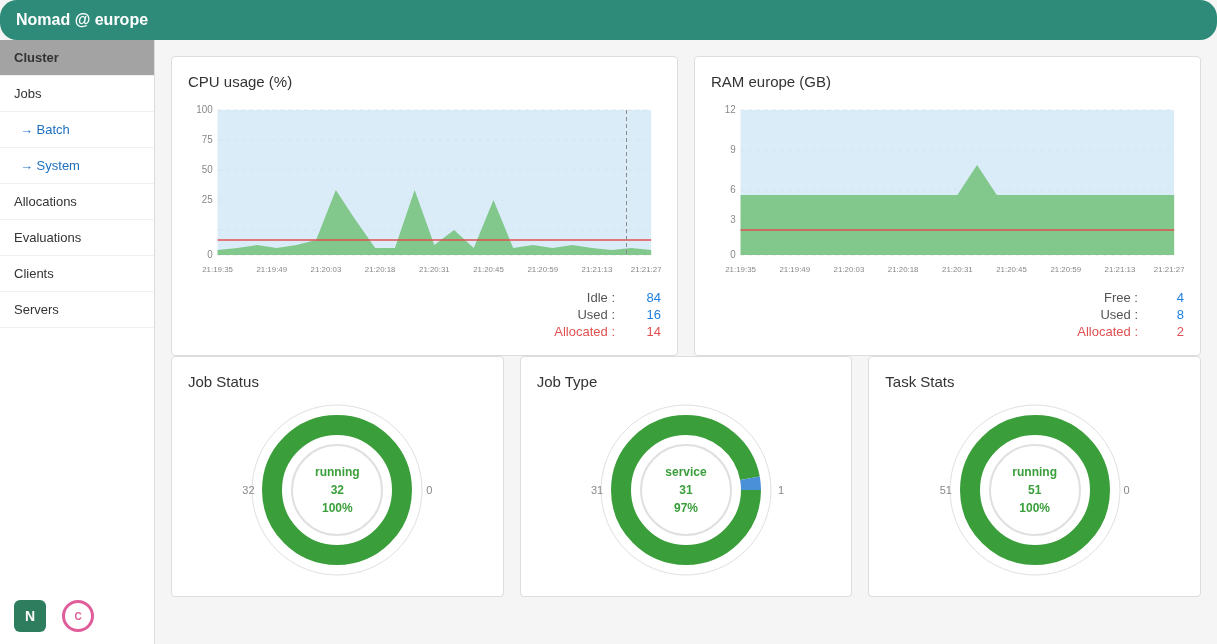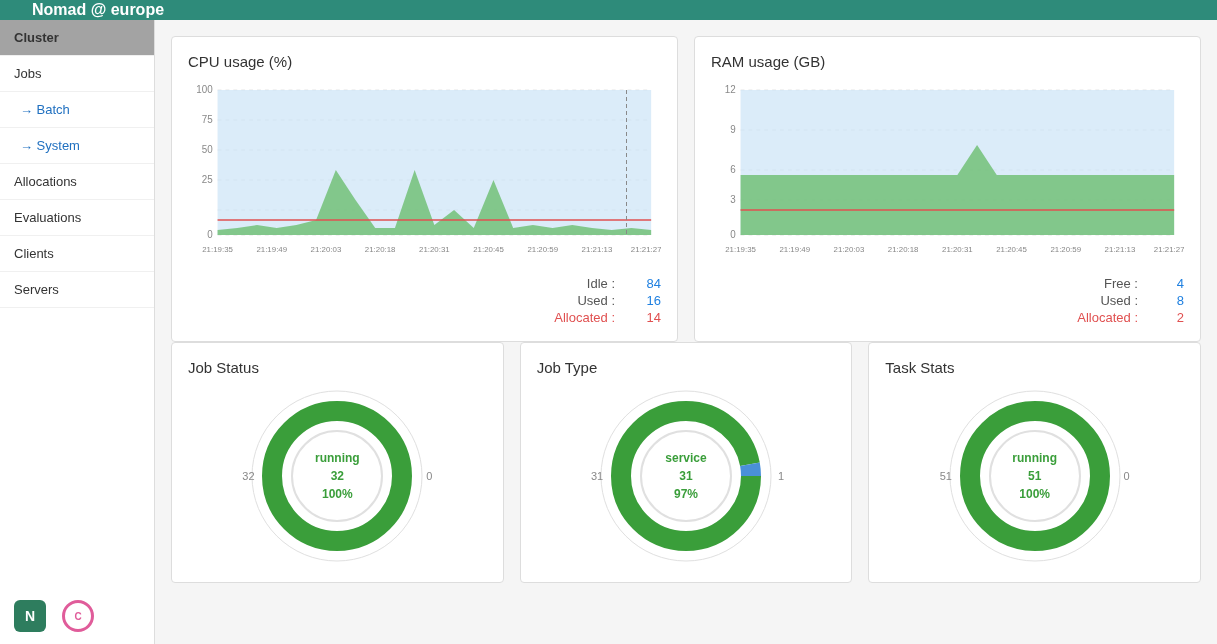--- a/index.html
+++ b/index.html
@@ -1,26 +1,27 @@
 <!DOCTYPE html>
 <html><head>
   <meta charset="utf-8">
   <style>
     * { box-sizing: border-box; margin: 0; padding: 0; }
     body { font-family: Arial, sans-serif; font-size: 13px; background: #f5f5f5; display: flex; flex-direction: column; height: 644px; width: 1217px; overflow: hidden; }
 
     .top-bar {
       background: #2e8b7a;
       color: white;
-      padding: 10px 32px;
+      padding: 10px 16px;
       font-size: 16px;
       font-weight: bold;
-      height: 20px;
+      height: 40px;
       display: flex;
       align-items: center;
+      border-radius: 17px;
     }
 
     .main-layout {
       display: flex;
       flex: 1;
       overflow: hidden;
     }
 
     .sidebar {
       width: 155px;
@@ -96,21 +97,21 @@
     .chart-area {
       width: 100%;
       height: 180px;
       position: relative;
     }
 
     .chart-legend {
       display: flex;
       flex-direction: column;
       align-items: flex-end;
-      margin-top: 16px;
+      margin-top: 10px;
       gap: 2px;
     }
 
     .legend-row {
       display: flex;
       justify-content: flex-end;
       gap: 16px;
       width: 100%;
     }
 
@@ -247,21 +248,21 @@
             <span class="legend-value">16</span>
           </div>
           <div class="legend-row">
             <span class="legend-label" style="color:#e05050">Allocated :</span>
             <span class="legend-value red">14</span>
           </div>
         </div>
       </div>
 
       <div class="chart-card">
-        <div class="chart-title">RAM usage (GB)</div>
+        <div class="chart-title">RAM europe (GB)</div>
         <div class="chart-area">
           <svg class="ram-chart-svg" viewBox="0 0 480 180" preserveAspectRatio="none">
 
             <line x1="30" y1="10" x2="470" y2="10" stroke="#ccc" stroke-width="0.5" stroke-dasharray="4,4"></line>
             <line x1="30" y1="50" x2="470" y2="50" stroke="#ccc" stroke-width="0.5" stroke-dasharray="4,4"></line>
             <line x1="30" y1="90" x2="470" y2="90" stroke="#ccc" stroke-width="0.5" stroke-dasharray="4,4"></line>
             <line x1="30" y1="120" x2="470" y2="120" stroke="#ccc" stroke-width="0.5" stroke-dasharray="4,4"></line>
             <line x1="30" y1="155" x2="470" y2="155" stroke="#ccc" stroke-width="0.5" stroke-dasharray="4,4"></line>
 
             <text x="25" y="13" text-anchor="end" font-size="10" fill="#888">12</text>

